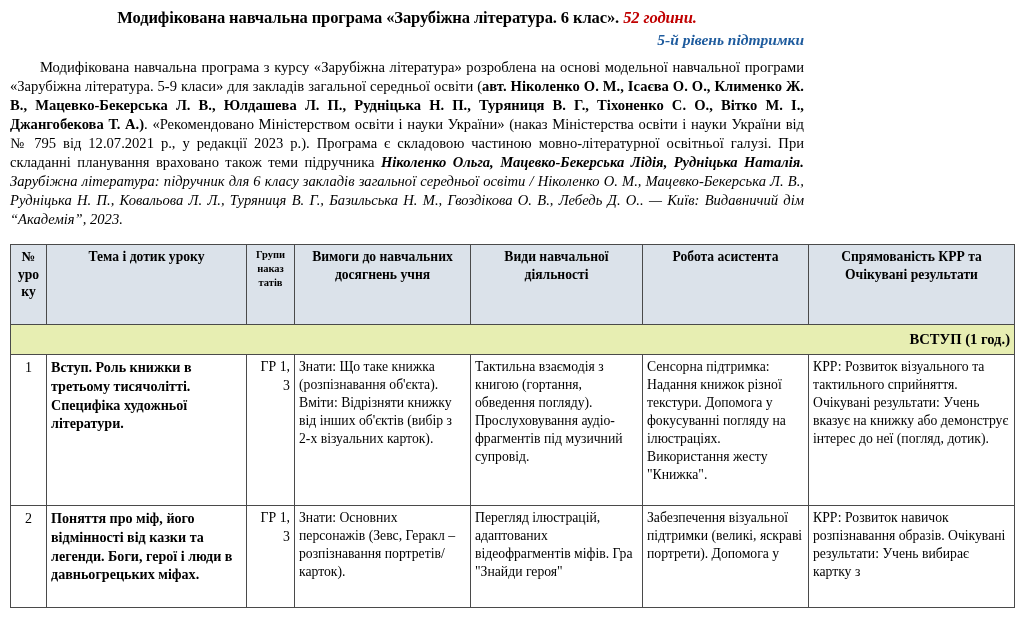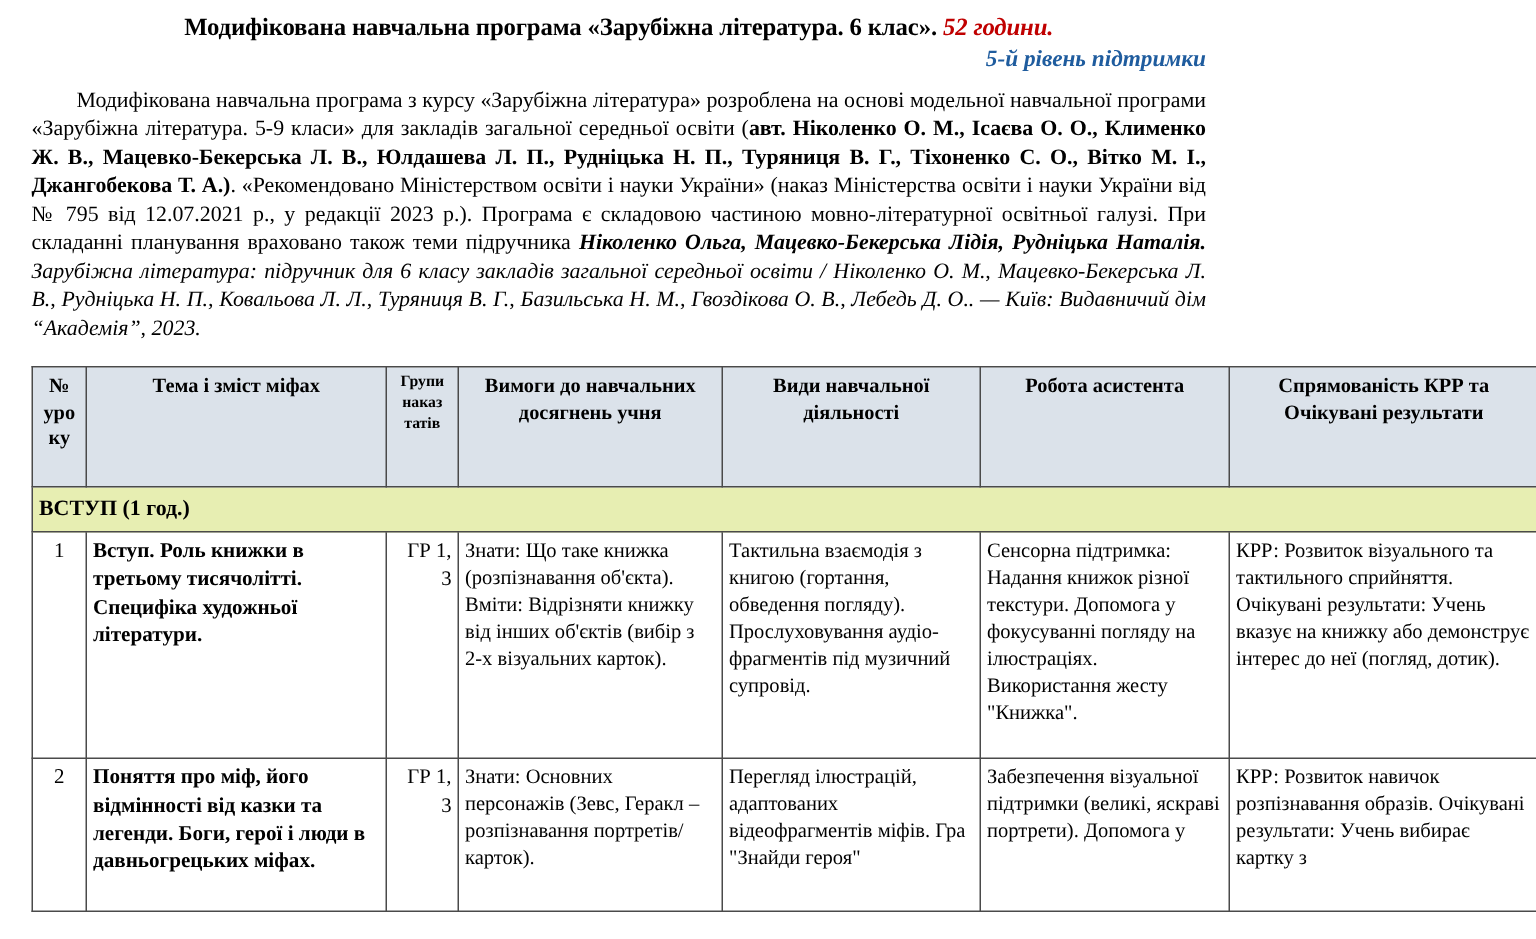--- a/index.html
+++ b/index.html
@@ -13,21 +13,21 @@
     height: 626px;
     overflow: hidden;
     font-family: "Liberation Serif", "DejaVu Serif", serif;
     color: #000000;
     -webkit-font-smoothing: antialiased;
   }
 
   .page {
     width: 814px;
     box-sizing: border-box;
-    padding: 6px 10px 0 21px;
+    padding: 6px 10px 0 10px;
   }
 
   
   .title-block {
     text-align: center;
     margin: 2px 0 4px 0;
   }
   .doc-title {
     font-size: 16.5px;
     font-weight: bold;
@@ -96,21 +96,21 @@
   col.c-num     { width: 36px; }
   col.c-theme   { width: 200px; }
   col.c-groups  { width: 48px; }
   col.c-req     { width: 176px; }
   col.c-act     { width: 172px; }
   col.c-assist  { width: 166px; }
   col.c-krr     { width: 206px; }
 
   tr.section-row td {
     background: #e7eeb2;
-    text-align: left;
+    text-align: right;
     font-weight: bold;
     font-size: 14.6px;
     padding: 5px 4px 5px 4px;
     vertical-align: middle;
   }
 
   td.cell-num {
     text-align: center;
     font-size: 14px;
     padding-top: 4px;
@@ -158,21 +158,21 @@
         <col class="c-assist">
         <col class="c-krr">
     </colgroup>
     <thead>
       <tr>
         <th>
           <span>№</span><br>
           <span>уро</span><br>
           <span>ку</span>
         </th>
-        <th>Тема і зміст міфах</th>
+        <th>Тема і дотик уроку</th>
         <th class="col-groups">
           <span>Групи</span><br>
           <span>наказ</span><br>
           <span>татів</span>
         </th>
         <th>Вимоги до навчальних досягнень учня</th>
         <th>Види навчальної діяльності</th>
         <th>Робота асистента</th>
         <th>Спрямованість КРР та Очікувані результати</th>
       </tr>

